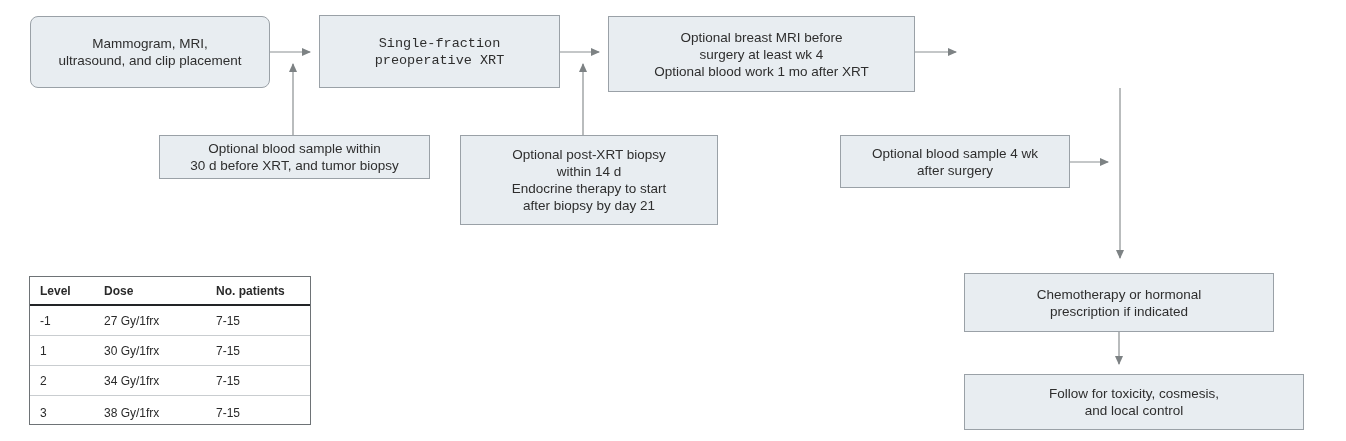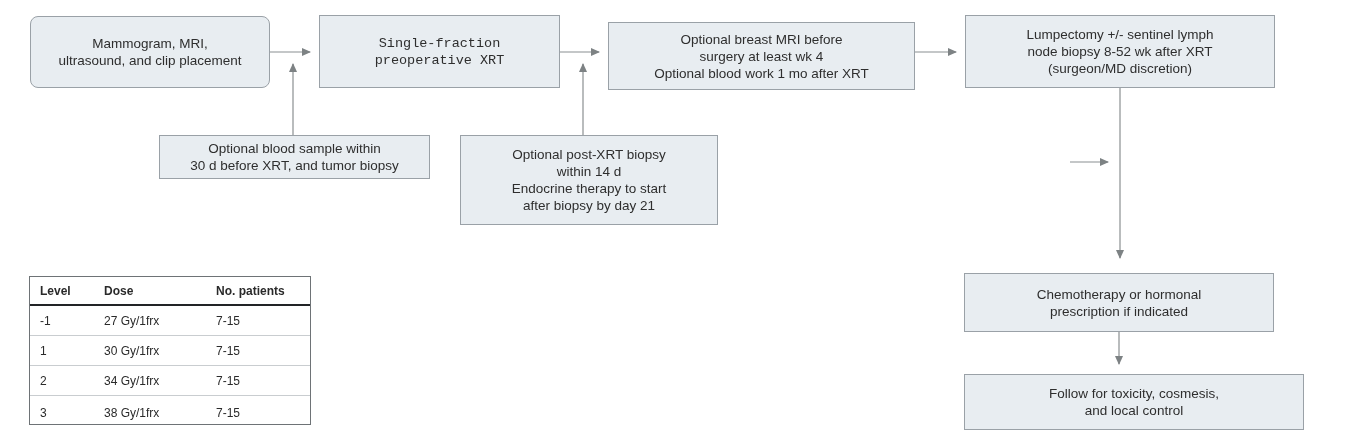--- a/index.html
+++ b/index.html
@@ -33,21 +33,21 @@
     text-align: center;
     display: flex;
     align-items: center;
     justify-content: center;
     white-space: pre-line;
     padding: 2px 6px;
   }
   
   .b1 { left: 30px;  top: 16px;  width: 240px; height: 72px; border-radius: 8px; }
   .b2 { left: 319px; top: 15px;  width: 241px; height: 73px; font-family: Liberation Mono, monospace; }
-  .b3 { left: 608px; top: 16px;  width: 307px; height: 68px; margin-top: 6px; }
+  .b3 { left: 608px; top: 16px;  width: 307px; height: 76px; }
   .b4 { left: 965px; top: 15px;  width: 310px; height: 73px; }
   
   .ba { left: 159px; top: 135px; width: 271px; height: 44px; }
   .bb { left: 460px; top: 135px; width: 258px; height: 90px; }
   .bc { left: 840px; top: 135px; width: 230px; height: 53px; }
   
   .b5 { left: 964px; top: 273px; width: 310px; height: 59px; }
   .b6 { left: 964px; top: 374px; width: 340px; height: 56px; }
 
   
@@ -104,30 +104,29 @@
     </g>
   </svg>
 
   <div class="flow-box b1">Mammogram, MRI,
 ultrasound, and clip placement</div>
   <div class="flow-box b2">Single-fraction
 preoperative XRT</div>
   <div class="flow-box b3">Optional breast MRI before
 surgery at least wk 4
 Optional blood work 1 mo after XRT</div>
-  <div class="flow-box b4">Lumpectomy +/- sentinel lymph
-node biopsy 8-52 wk after XRT
-(surgeon/MD discretion)</div>
 
   <div class="flow-box ba">Optional blood sample within
 30 d before XRT, and tumor biopsy</div>
   <div class="flow-box bb">Optional post-XRT biopsy
 within 14 d
 Endocrine therapy to start
 after biopsy by day 21</div>
+  <div class="flow-box bc">Optional blood sample 4 wk
+after surgery</div>
 
   <div class="flow-box b5">Chemotherapy or hormonal
 prescription if indicated</div>
   <div class="flow-box b6">Follow for toxicity, cosmesis,
 and local control</div>
 
   <div class="dose-table">
     <div class="t-row t-head">
       <div>Level</div>
       <div>Dose</div>

